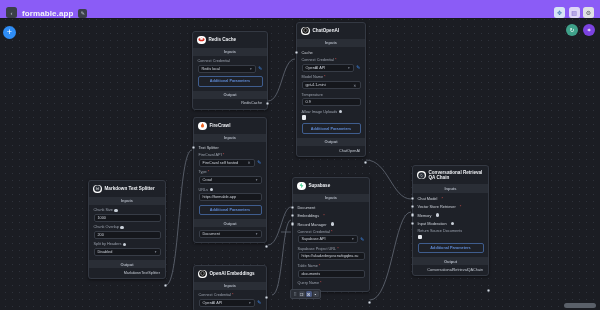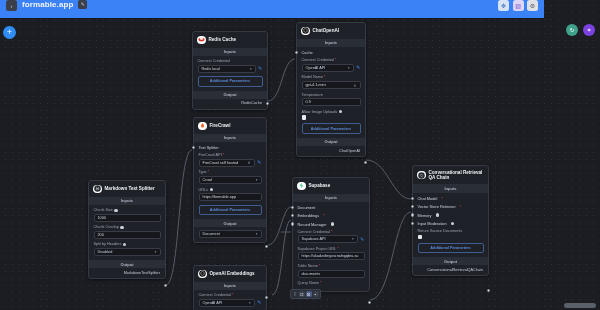--- a/index.html
+++ b/index.html
@@ -14,23 +14,23 @@
   
   #canvas {
     position:absolute; inset:0;
     background-color:#1b1d23;
     background-image:radial-gradient(#2e323b 0.7px, transparent 0.7px);
     background-size:7px 7px;
     background-position:2px 2px;
   }
   
   #topbar {
-    position:absolute; top:0; left:0; width:544px; height:19px;
-    background:#3b82f6;
-    display:flex; align-items:flex-start; gap:5px;
+    position:absolute; top:0; left:0; width:600px; height:19px;
+    background:#8b5cf6;
+    display:flex; align-items:flex-end; gap:5px;
     padding:0 6px;
     z-index:40;
     border-bottom:1px solid #16181d;
   }
   .tb-btn {
     width:11px; height:11px; border-radius:2.5px;
     background:#3a3f49; color:#c9ced8;
     display:flex; align-items:center; justify-content:center;
     font-size:6px; line-height:1; cursor:pointer;
     flex:none;

